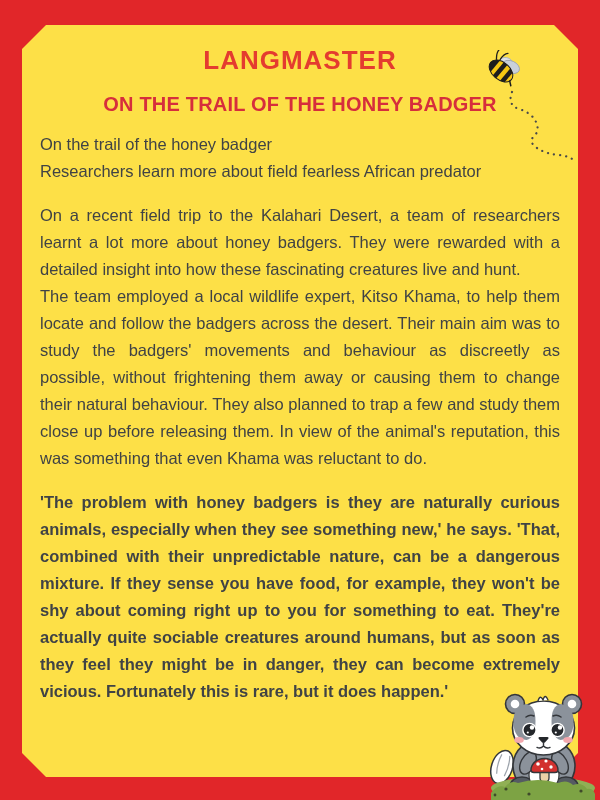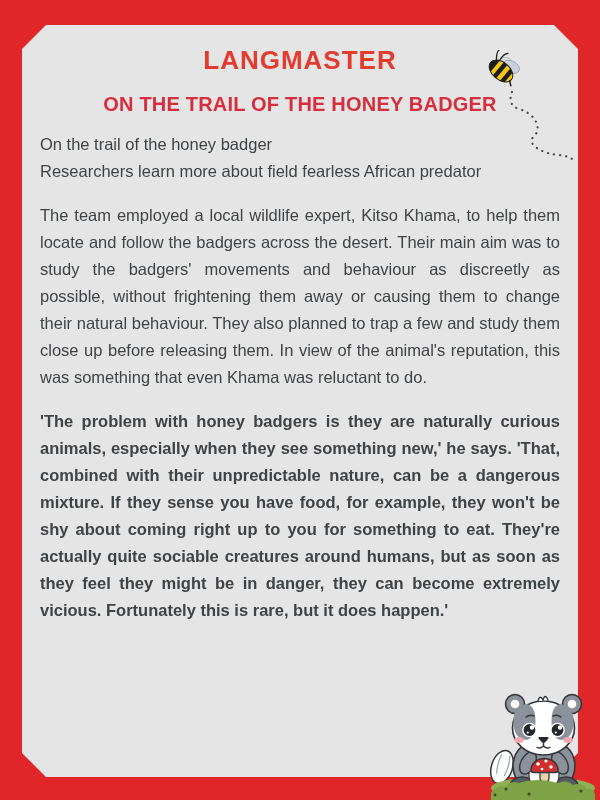--- a/index.html
+++ b/index.html
@@ -10,21 +10,21 @@
     position: relative;
     width: 600px; height: 800px;
     background: #e12629;
     overflow: hidden;
   }
 
   .card {
     position: absolute;
     left: 22px; top: 25px;
     width: 556px; height: 752px;
-    background: #e5e5e5;
+    background: #fde047;
     clip-path: polygon(24px 0px, 532px 0px, 556px 24px, 556px 728px,
                        532px 752px, 24px 752px, 0px 728px, 0px 24px);
   }
 
   .brand {
     margin-top: 20px;
     text-align: center;
     font-size: 26px;
     font-weight: 800;
     letter-spacing: 1px;
@@ -75,20 +75,21 @@
 
   <div class="card">
     <div class="brand">LANGMASTER</div>
     <h1 class="title">ON THE TRAIL OF THE HONEY BADGER</h1>
 
     <div class="textblock">
       <div class="intro">
         <div>On the trail of the honey badger</div>
         <div>Researchers learn more about field fearless African predator</div>
       </div>
+      <p class="para">On a recent field trip to the Kalahari Desert, a team of researchers learnt a lot more about honey badgers. They were rewarded with a detailed insight into how these fascinating creatures live and hunt.</p>
       <p class="para">The team employed a local wildlife expert, Kitso Khama, to help them locate and follow the badgers across the desert. Their main aim was to study the badgers' movements and behaviour as discreetly as possible, without frightening them away or causing them to change their natural behaviour. They also planned to trap a few and study them close up before releasing them. In view of the animal's reputation, this was something that even Khama was reluctant to do.</p>
       <p class="para gap">'The problem with honey badgers is they are naturally curious animals, especially when they see something new,' he says. 'That, combined with their unpredictable nature, can be a dangerous mixture. If they sense you have food, for example, they won't be shy about coming right up to you for something to eat. They're actually quite sociable creatures around humans, but as soon as they feel they might be in danger, they can become extremely vicious. Fortunately this is rare, but it does happen.'</p>
     </div>
   </div>
 
   <div class="bee-wrap">
     <svg width="110" height="110" viewBox="0 0 110 110">
 
       <path d="M32,42 q-5,13 7,17 q13,4 17,13 q4,9 -2,14 q-6,6 3,12 q9,6 22,7 q11,1 19,8" fill="none" stroke="#4a4a4a" stroke-width="2.2" stroke-linecap="round" stroke-dasharray="0.1 6"></path>
       <g transform="translate(21,21) rotate(40)">

